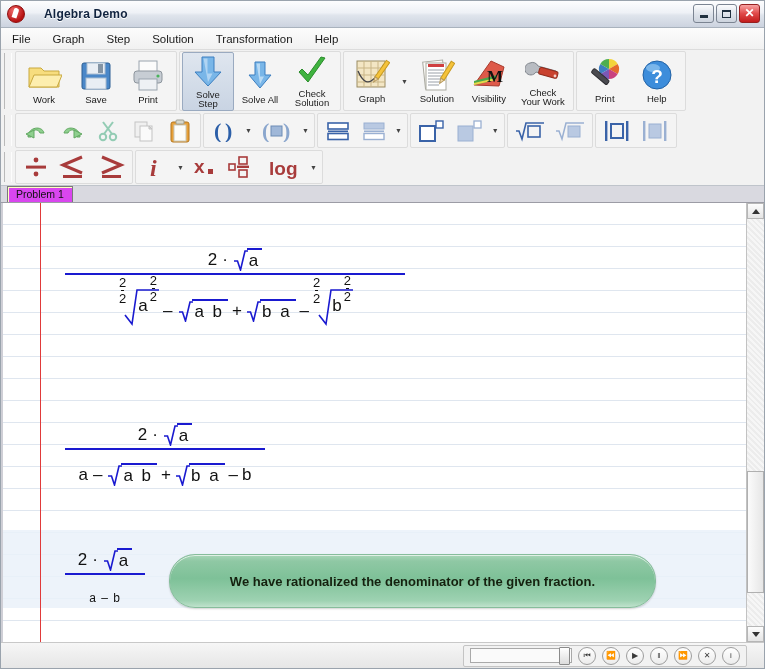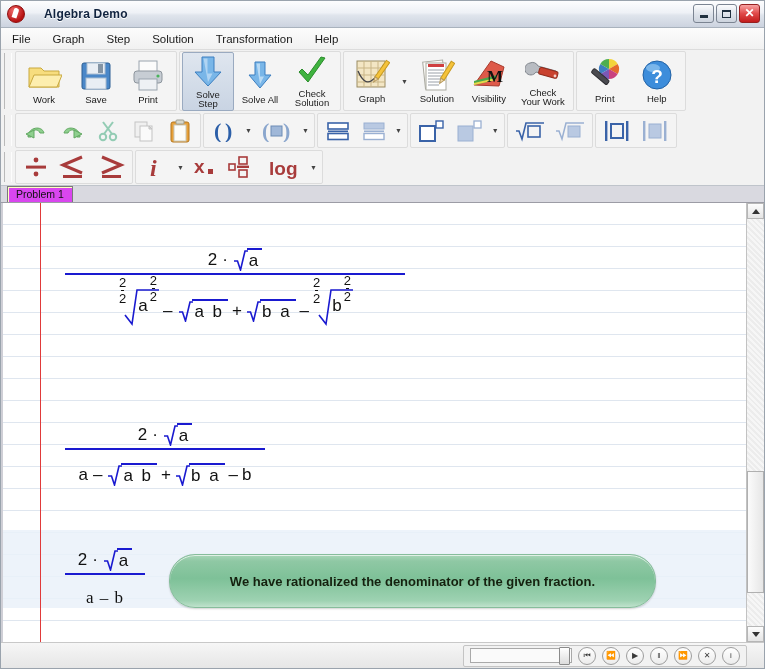--- a/index.html
+++ b/index.html
@@ -670,21 +670,21 @@
               <span class="rad">
                 <svg width="15" height="22" viewBox="0 0 15 22" style="margin-right:-1px;">
                   <path d="M1 12 l3.5 0 l3 9 l4.5 -19 l3 0" fill="none" stroke="#1a1ad0" stroke-width="1.6"></path>
                 </svg>
                 <span class="radbody" style="border-color:#1a1ad0;">a</span>
               </span>
             </span>
           </div>
           <div class="bar" style="width:80px;"></div>
           <div class="den">
-            <span style="font-size:17px;letter-spacing:1px;font-family:Liberation Serif, serif;">a – b</span>
+            <span style="font-size:12px;letter-spacing:1px;">a – b</span>
           </div>
         </div>
       </div>
 
       <div class="bubble" style="left:166px;top:351px;width:485px;height:52px;border-radius:26px;">
         <span>We have rationalized the denominator of the given fraction.</span>
       </div>
     </div>
 
     <div class="vscroll">

